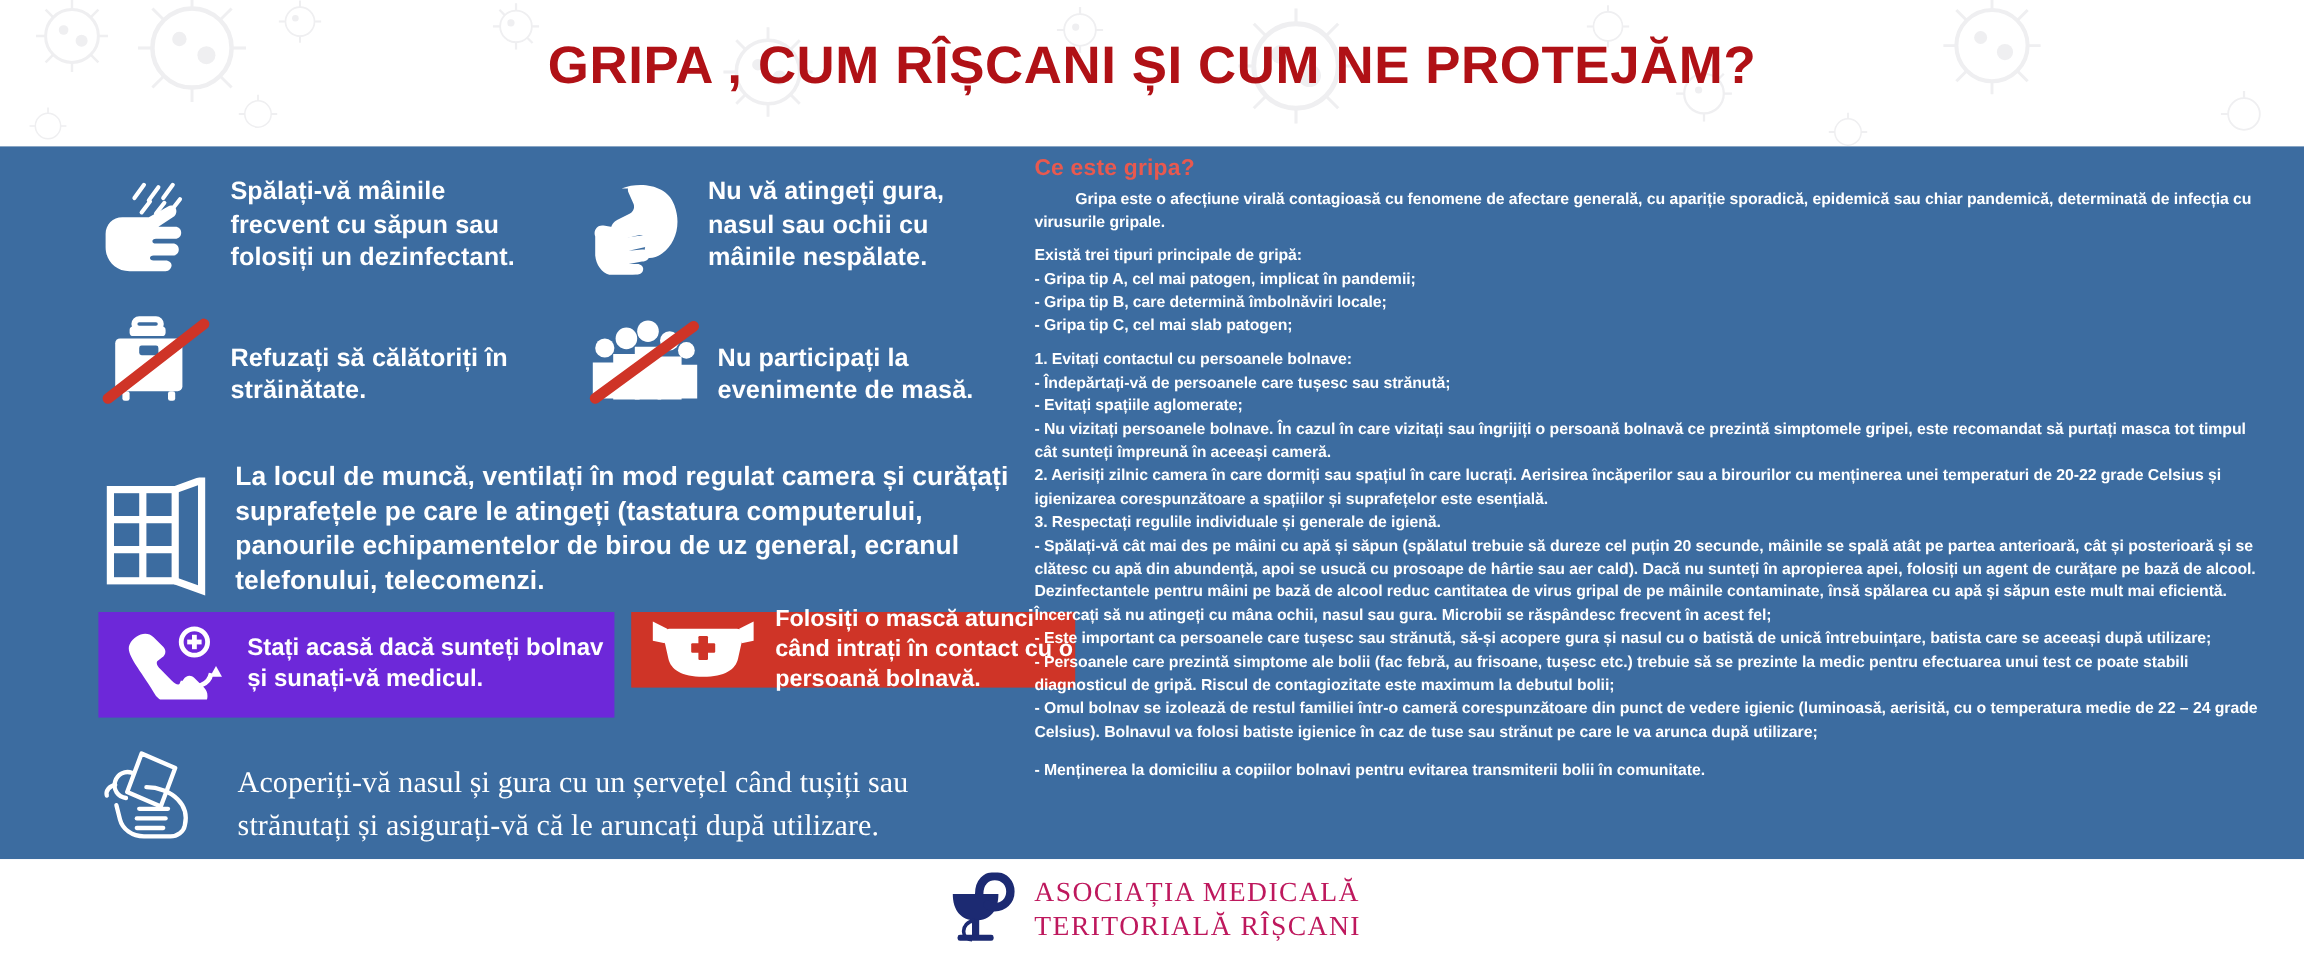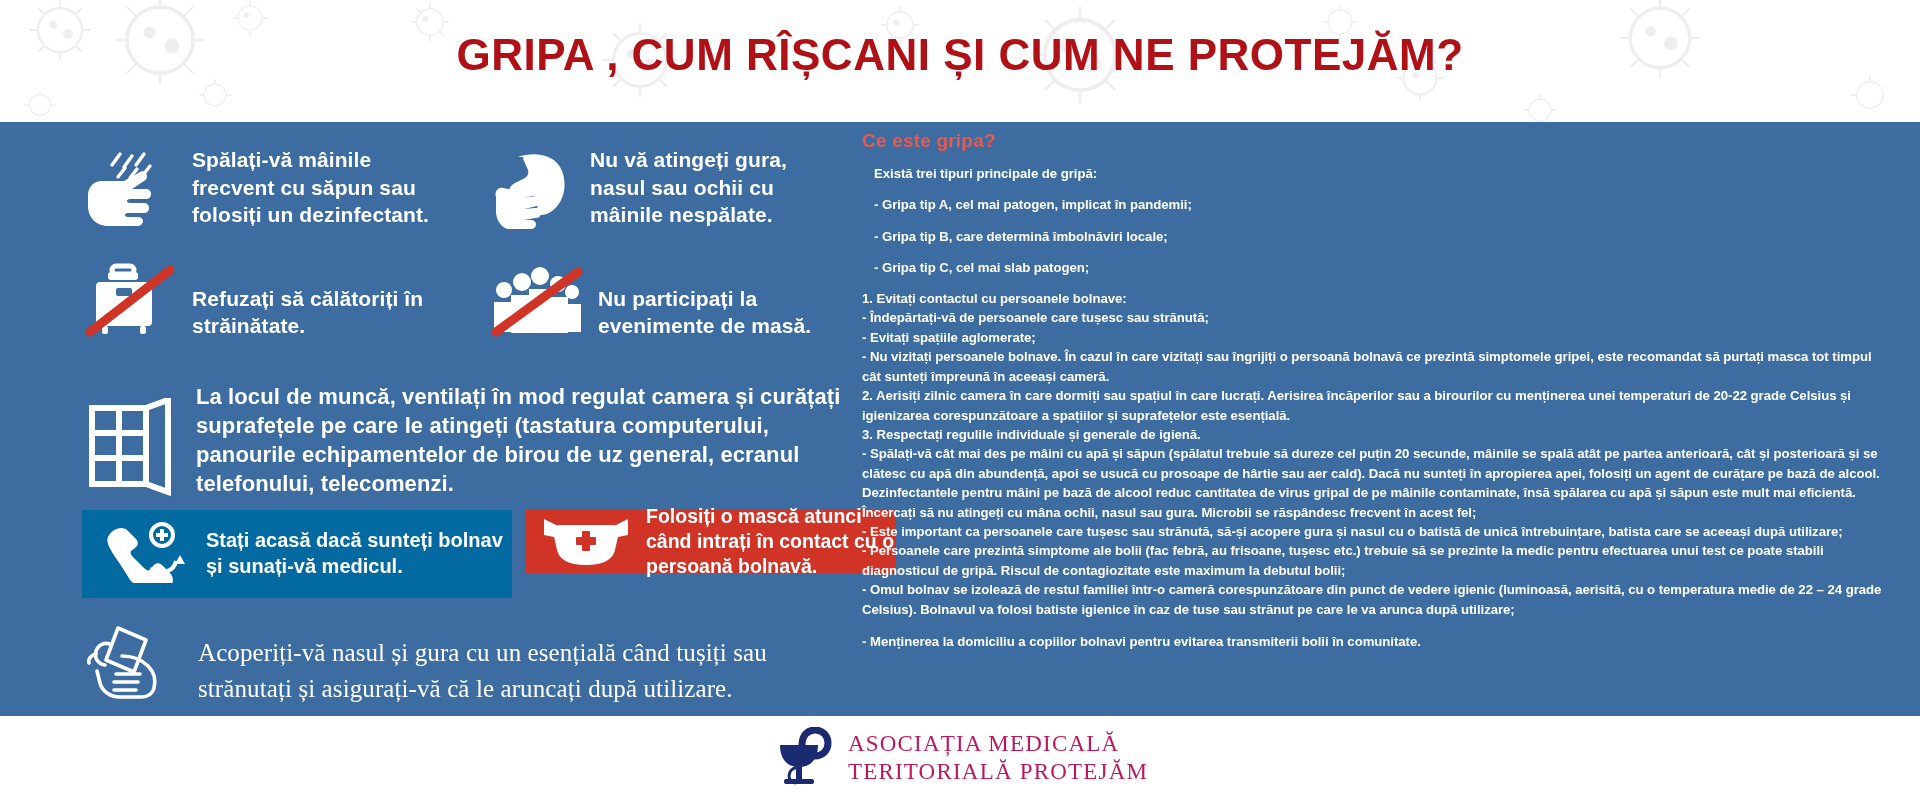--- a/index.html
+++ b/index.html
@@ -107,21 +107,21 @@
 
   
   .box-row {
     position: absolute;
     display: flex;
     align-items: center;
   }
   .box-gray {
     left: 42px; top: 388px;
     width: 430px; height: 88px;
-    background: #0369a1;
+    background: #6d28d9;
   }
   .box-red {
     left: 486px; top: 388px;
     width: 370px; height: 63px;
     background: #cf3427;
   }
   .box-row .ico { flex: 0 0 auto; margin-left: 16px; }
   .box-row .txt {
     color: #ffffff;
     font-family: "Liberation Sans", sans-serif;
@@ -159,21 +159,21 @@
   }
   .r-para.indent { text-indent: 34px; }
   .r-list {
     font-family: "Liberation Sans", sans-serif;
     font-weight: bold;
     font-size: 13.2px;
     line-height: 1.46;
     margin: 0 0 9px 0;
     letter-spacing: -0.05px;
   }
-  .r-list div { margin: 12px; }
+  .r-list div { margin: 0; }
   .r-block {
     font-family: "Liberation Sans", sans-serif;
     font-weight: bold;
     font-size: 13.2px;
     line-height: 1.47;
     margin: 0;
     letter-spacing: -0.05px;
   }
   .r-block p { margin: 0 0 0 0; }
   .r-gap { height: 13px; }
@@ -498,29 +498,30 @@
               <path d="M36 6 L64 18 L52 50 L24 38 Z"></path>
               <path d="M28 22c-6-2-12 1-14 7-2 7 2 13 9 14"></path>
               <path d="M14 32c-5 1-8 5-7 9"></path>
               <path d="M40 34c10 0 20 4 26 10 6 6 8 14 6 22-1 5-6 9-12 9H38c-10 0-18-6-20-14l-3-12"></path>
               <line x1="34" y1="52" x2="58" y2="52"></line>
               <line x1="32" y1="60" x2="56" y2="60"></line>
               <line x1="32" y1="68" x2="54" y2="68"></line>
             </g>
           </svg>
         </div>
-        <div class="txt">Acoperiți-vă nasul și gura cu un esențială când tușiți sau strănutați și asigurați-vă că le aruncați după utilizare.</div>
+        <div class="txt">Acoperiți-vă nasul și gura cu un șervețel când tușiți sau strănutați și asigurați-vă că le aruncați după utilizare.</div>
       </div>
 
     </div>
 
     <div class="right-col">
 
       <div class="r-head">Ce este gripa?</div>
 
+      <p class="r-para indent">Gripa este o afecțiune virală contagioasă cu fenomene de afectare generală, cu apariție sporadică, epidemică sau chiar pandemică, determinată de infecția cu virusurile gripale.</p>
 
       <div class="r-list">
         <div>Există trei tipuri principale de gripă:</div>
         <div>- Gripa tip A, cel mai patogen, implicat în pandemii;</div>
         <div>- Gripa tip B, care determină îmbolnăviri locale;</div>
         <div>- Gripa tip C, cel mai slab patogen;</div>
       </div>
 
 
       <div class="r-block">
@@ -548,18 +549,18 @@
         <g fill="#1c2a72">
           <path d="M8 18h38c0 14-7 22-19 22S8 32 8 18z"></path>
           <rect x="24" y="39" width="6" height="14"></rect>
           <rect x="12" y="52" width="30" height="5" rx="2"></rect>
           <path d="M30 18c0-10 6-15 13-15 8 0 13 6 13 13 0 8-6 13-13 13-3 0-5-1-6-2" fill="none" stroke="#1c2a72" stroke-width="7" stroke-linecap="round"></path>
           <path d="M26 40c-6 1-9 5-9 9 0 4 3 7 7 7" fill="none" stroke="#1c2a72" stroke-width="3"></path>
         </g>
       </svg>
       <div class="logo-text">
         <div>ASOCIAȚIA MEDICALĂ</div>
-        <div>TERITORIALĂ PROTEJĂM</div>
+        <div>TERITORIALĂ RÎȘCANI</div>
       </div>
     </div>
   </div>
 
 </div>
 
 </body></html>

